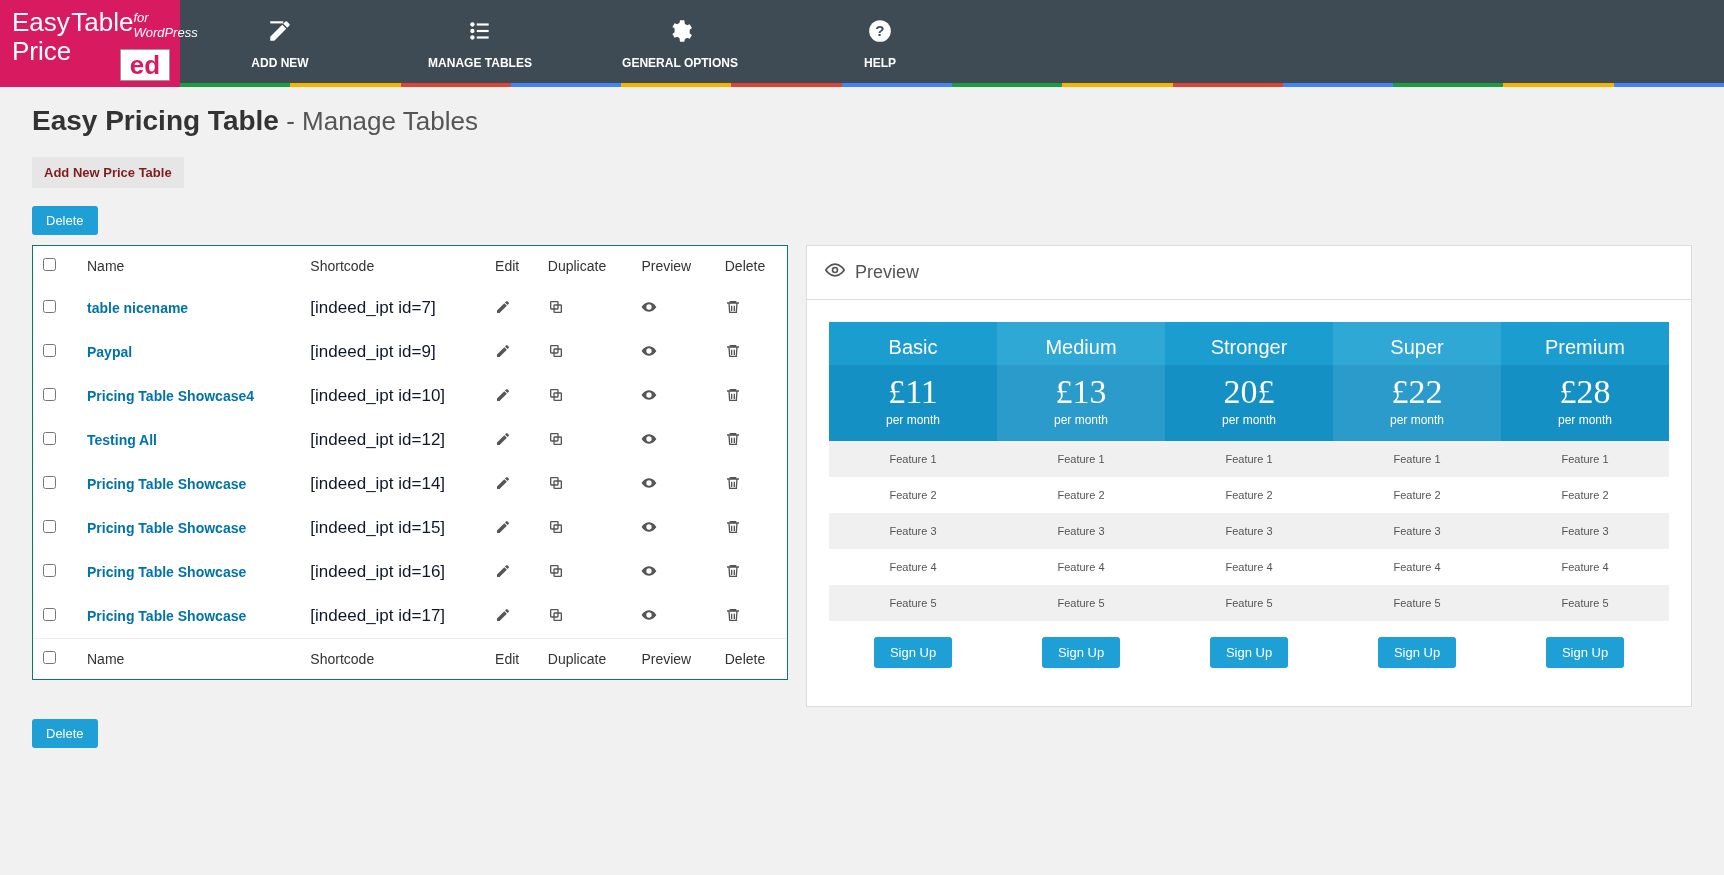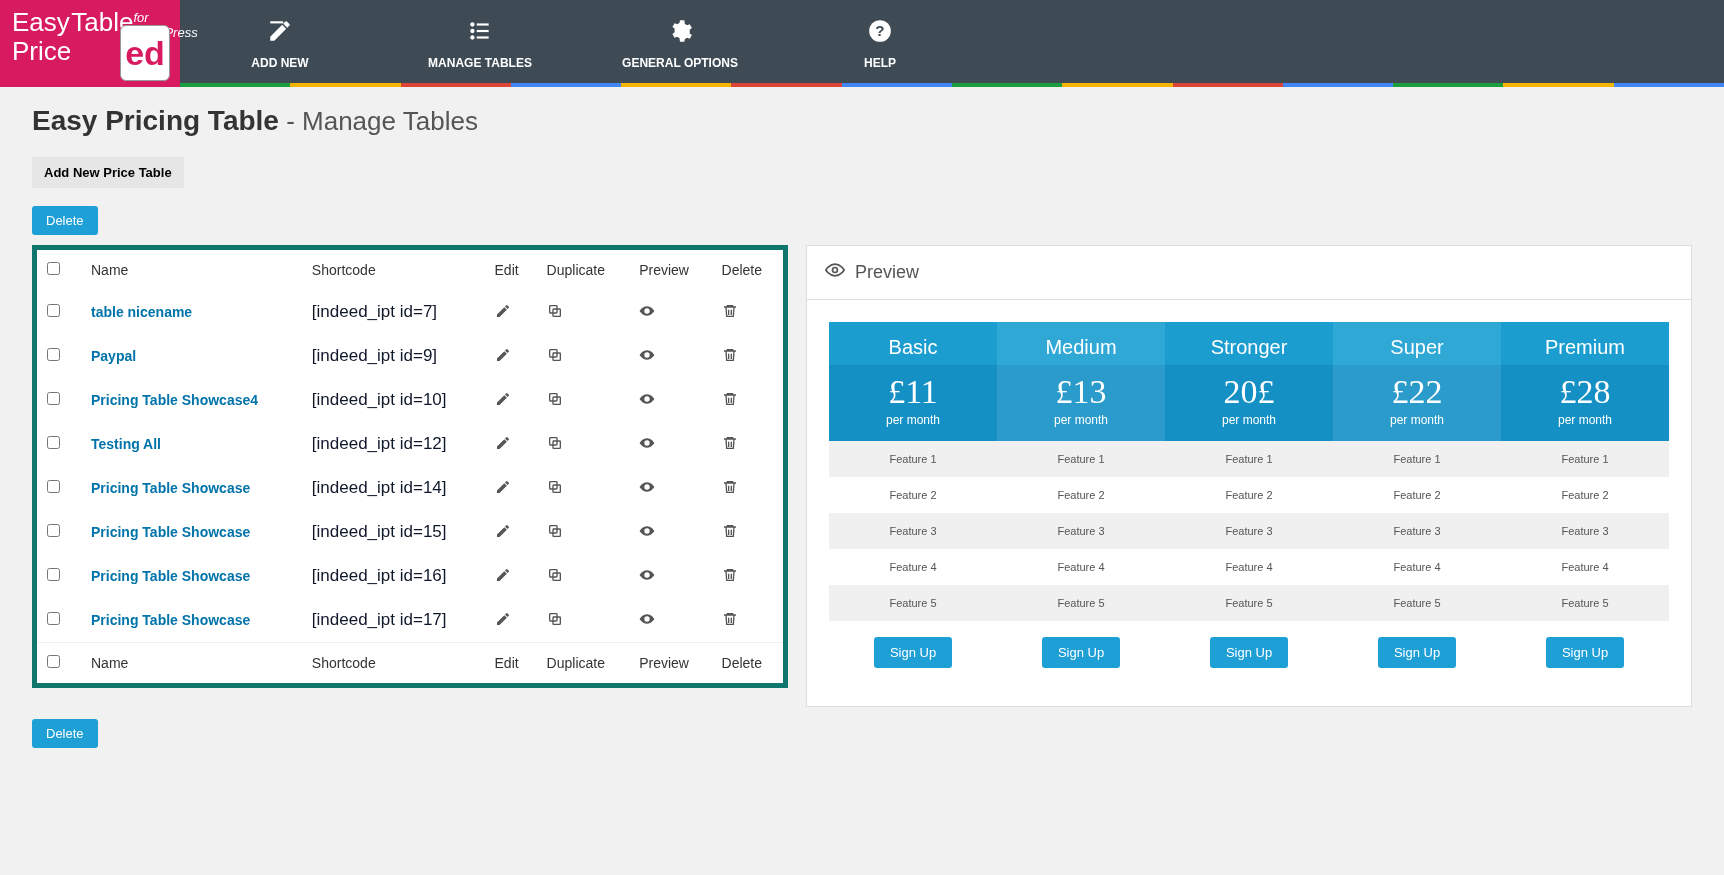--- a/index.html
+++ b/index.html
@@ -1,34 +1,34 @@
 <!DOCTYPE html>
 <html><head>
 <meta charset="utf-8">
 <style>
 * { box-sizing: border-box; margin: 0; padding: 0; }
 body { font-family: -apple-system, "Segoe UI", Helvetica, Arial, sans-serif; background: #f1f1f1; color: #333; font-size: 14px; }
 .topbar { display: flex; background: #3f4b54; height: 87px; }
 .logo-cell { width: 180px; background: #d81b60; color: #fff; padding: 8px 12px; display: flex; flex-direction: row; position: relative; }
 .logo-title { font-size: 26px; font-weight: 300; line-height: 1.1; }
 .logo-sub { font-size: 13px; font-style: italic; margin-top: 2px; }
-.logo-badge { position: absolute; right: 10px; bottom: 6px; width: 50px; height: 56px; background: #fff; border-radius: 6px; border: 1px solid #999; display: flex; align-items: center; justify-content: center; font-weight: 700; font-size: 34px; color: #d81b60; }
+.logo-badge { position: absolute; right: 10px; bottom: 6px; width: 50px; height: 32px; background: #fff; border-radius: 1px; border: 1px solid #999; display: flex; align-items: center; justify-content: center; font-weight: 700; font-size: 26px; color: #d81b60; }
 .nav { display: flex; flex: 1; position: relative; }
 .nav-item { width: 200px; display: flex; flex-direction: column; align-items: center; justify-content: center; color: #fff; font-size: 12px; font-weight: 700; cursor: pointer; gap: 6px; }
 .nav-icon { font-size: 22px; }
 .color-stripe { position: absolute; bottom: 0; left: 0; right: 0; height: 4px; display: flex; }
 .color-stripe span { flex: 1; }
 .page { padding: 18px 32px; }
 .page-title { font-weight: 700; font-size: 28px; color: #333; margin-bottom: 20px; }
 .page-title .thin { font-weight: 400; color: #555; font-size: 26px; }
-.btn-light { background: #e6e6e6; color: #000000; border: none; padding: 8px 12px; font-size: 13px; font-weight: 600; cursor: pointer; }
+.btn-light { background: #e6e6e6; color: #7f1d1d; border: none; padding: 8px 12px; font-size: 13px; font-weight: 600; cursor: pointer; }
 .btn-blue { background: #1e9fd6; color: #fff; border: none; padding: 7px 14px; font-size: 13px; cursor: pointer; border-radius: 3px; }
 .btn-row { margin: 18px 0 10px; }
 .content-flex { display: flex; gap: 18px; align-items: flex-start; }
-.table-wrap { flex: 0 0 756px; background: #fff; border: 5px solid #0f766e; }
+.table-wrap { flex: 0 0 756px; background: #fff; border: 1px solid #0f766e; }
 .preview-wrap { flex: 1; background: #fff; border: 1px solid #ddd; }
 table.data { width: 100%; border-collapse: collapse; }
 table.data th, table.data td { text-align: left; padding: 12px 10px; font-size: 14px; }
 table.data thead th { font-weight: 400; color: #333; }
 table.data tfoot th { font-weight: 400; color: #333; border-top: 1px solid #eee; }
 table.data td.name a { color: #0073aa; font-weight: 600; text-decoration: none; }
 table.data td.shortcode { color: #0f172a; font-size: 17px; }
 .chk-cell { width: 44px; text-align: center; }
 .icon-cell { text-align: center; color: #555; cursor: pointer; }
 .icon-cell svg { width: 16px; height: 16px; }

